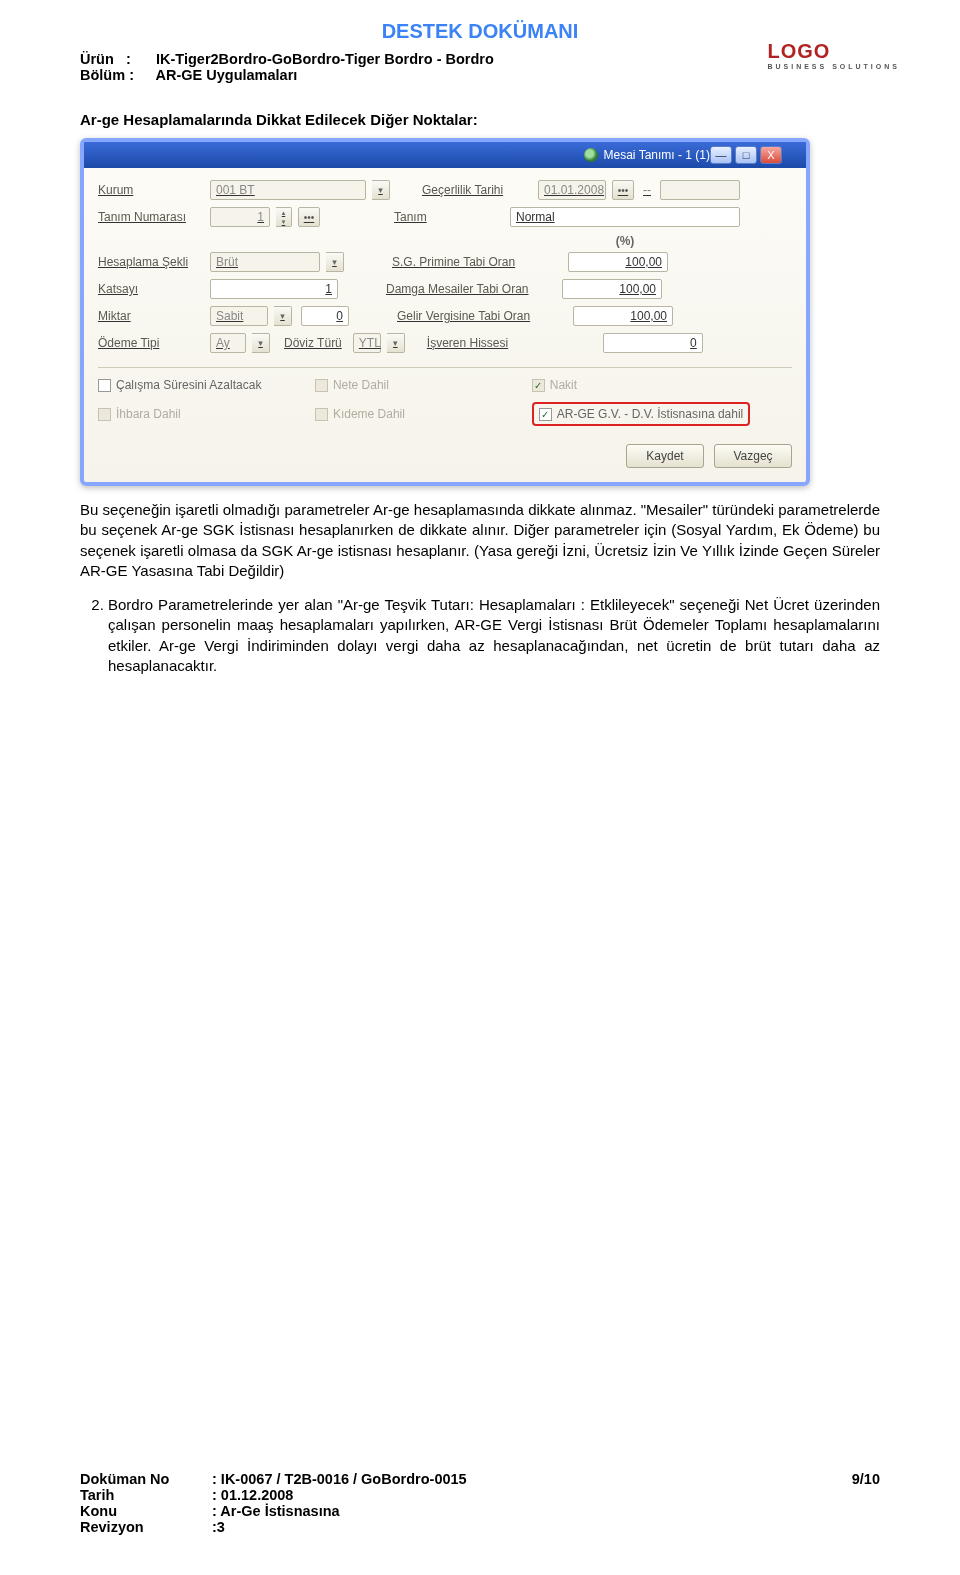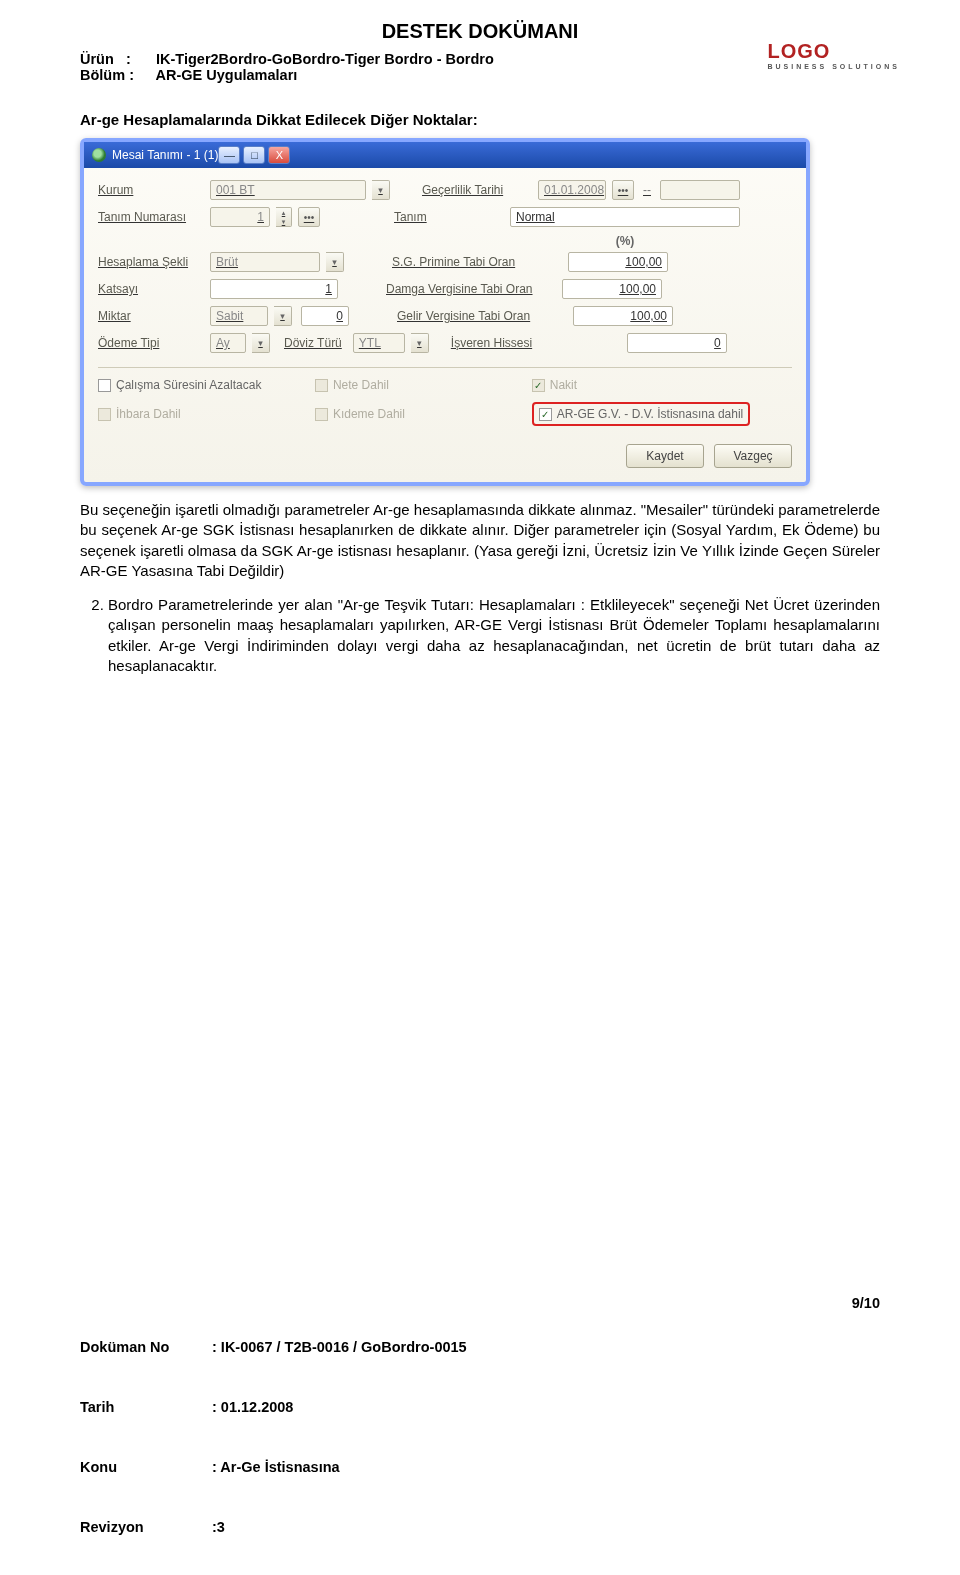--- a/index.html
+++ b/index.html
@@ -14,21 +14,21 @@
   .page {
     width: 960px;
     min-height: 1575px;
     padding: 20px 80px 40px 80px;
     position: relative;
   }
   .doc-title {
     text-align: center;
     font-weight: bold;
     font-size: 20px;
-    color: #000000;
+    color: #3b82f6;
     margin-bottom: 8px;
   }
   .logo {
     position: absolute;
     right: 60px;
     top: 40px;
     font-weight: bold;
     color: #b22222;
     font-size: 20px;
     letter-spacing: 1px;
@@ -69,24 +69,24 @@
     border: 4px solid #87a7ff;
     border-radius: 6px;
     background: linear-gradient(#fdfcf7, #f5f3ea);
     font-size: 12px;
     color: #333;
     box-shadow: 0 2px 6px rgba(0,0,0,0.25);
   }
   .win-title {
     background: linear-gradient(#3a6bd8, #1b4aa8);
     color: #fff;
-    padding: 4px 8px;
+    padding: 4px 24px;
     display: flex;
     align-items: center;
-    justify-content: flex-start;
+    justify-content: flex-end;
   }
   .win-title .ttxt { display: flex; align-items: center; gap: 6px; }
   .win-title .eye {
     width: 14px; height: 14px; border-radius: 50%;
     background: radial-gradient(circle at 40% 40%, #9fe0a0 30%, #2e7d32 60%);
     display: inline-block;
   }
   .win-controls { display: flex; gap: 3px; }
   .wbtn {
     width: 22px; height: 18px;
@@ -189,21 +189,21 @@
 
   
   .footer {
     position: absolute;
     bottom: 40px;
     left: 80px;
     right: 80px;
     font-size: 14.5px;
     font-weight: bold;
   }
-  .footer-row .flabel { display: inline-block; width: 132px; margin-top: 44px; }
+  .footer-row .flabel { display: inline-block; width: 132px; }
   .page-num {
     position: absolute;
     right: 0;
     top: 0;
   }
 </style>
 </head>
 <body>
 
 <div class="page">
@@ -274,40 +274,40 @@
           <span class="dd-caret">▾</span>
         <span style="width:36px"></span>
         <span class="lbl-right">S.G. Primine Tabi Oran</span>
         <span class="inp" style="width:100px;justify-content:flex-end">100,00</span>
       </div>
 
       <div class="row">
         <span class="lbl">Katsayı</span>
         <span class="inp" style="width:128px;justify-content:flex-end">1</span>
         <span style="width:36px"></span>
-        <span class="lbl-right">Damga Vergisine Tabi Oran</span>
+        <span class="lbl-right">Damga Mesailer Tabi Oran</span>
         <span class="inp" style="width:100px;justify-content:flex-end">100,00</span>
       </div>
 
       <div class="row">
         <span class="lbl">Miktar</span>
         <span class="inp ro" style="width:58px">Sabit</span>
           <span class="dd-caret">▾</span>
         <span class="inp" style="width:48px;justify-content:flex-end;margin-left:3px">0</span>
         <span style="width:36px"></span>
         <span class="lbl-right">Gelir Vergisine Tabi Oran</span>
         <span class="inp" style="width:100px;justify-content:flex-end">100,00</span>
       </div>
 
       <div class="row">
         <span class="lbl">Ödeme Tipi</span>
         <span class="inp ro" style="width:36px">Ay</span>
           <span class="dd-caret">▾</span>
         <span style="color:#5a5a50;margin-left:8px">Döviz Türü</span>
-        <span class="inp ro" style="width:52px;margin-left:5px">YTL</span>
+        <span class="inp ro" style="width:28px;margin-left:5px">YTL</span>
           <span class="dd-caret">▾</span>
         <span style="width:10px"></span>
         <span class="lbl-right">İşveren Hissesi</span>
         <span class="inp" style="width:100px;justify-content:flex-end">0</span>
       </div>
 
       <div class="chkgrid">
         <div class="chk">
           <span class="cbox"></span>
           <span>Çalışma Süresini Azaltacak</span>

